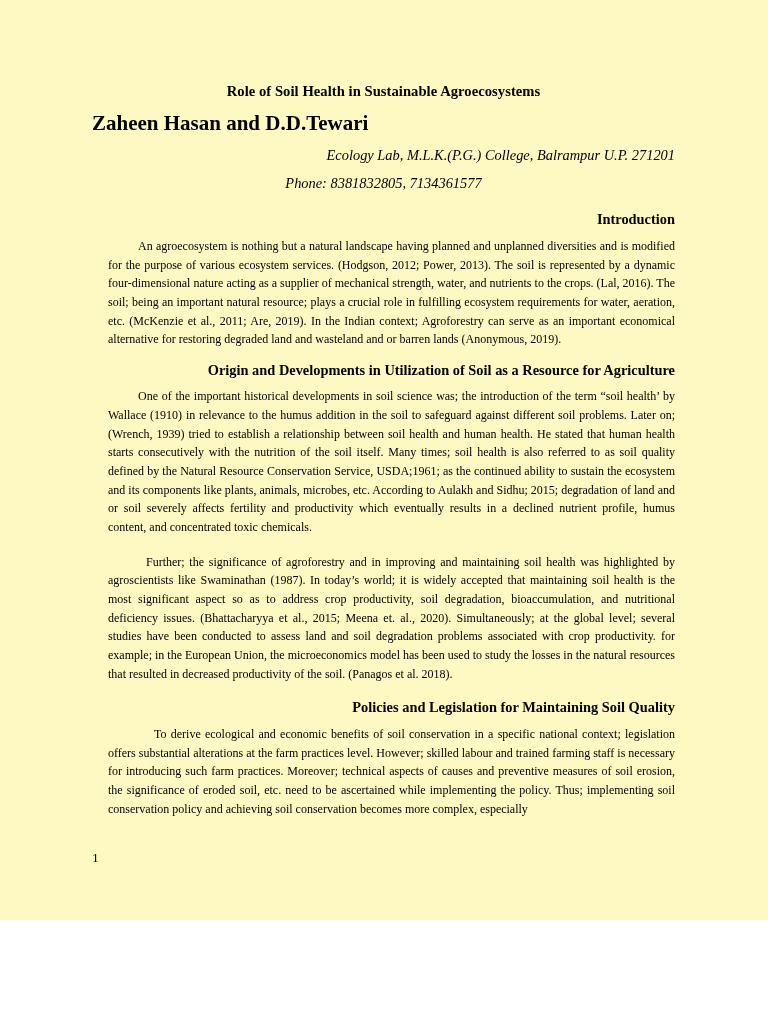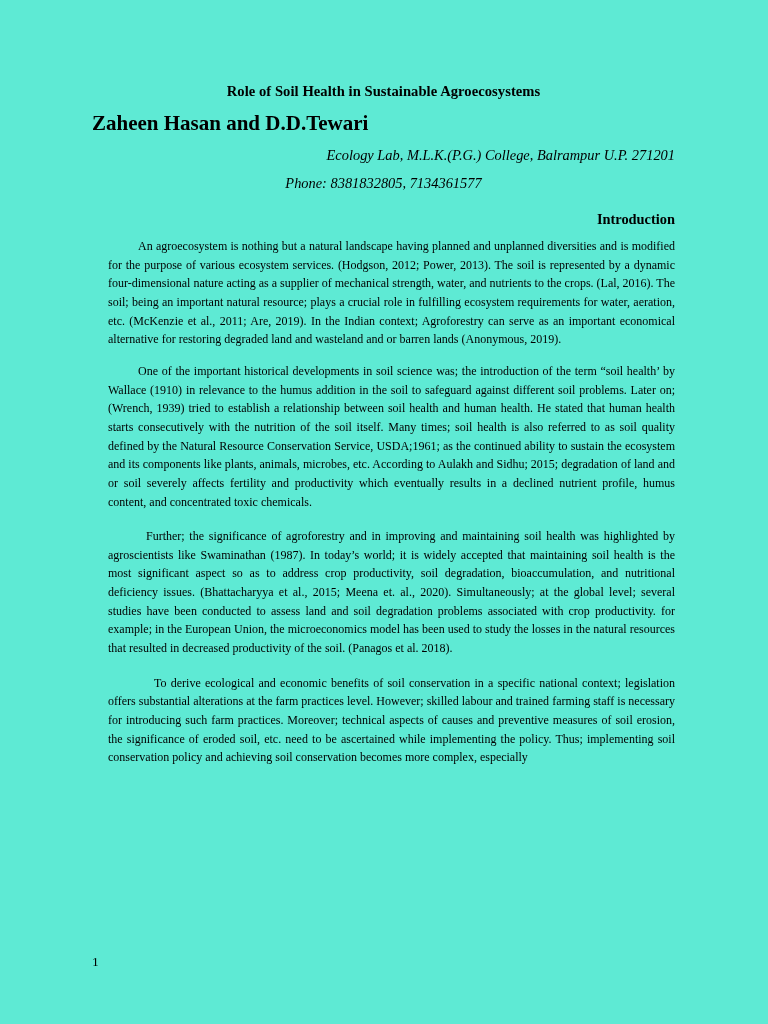--- a/index.html
+++ b/index.html
@@ -13,22 +13,22 @@
     height: 1024px;
     overflow: hidden;
     font-family: "Liberation Serif", "DejaVu Serif", serif;
     color: #000000;
     -webkit-font-smoothing: antialiased;
   }
 
   .page {
     position: relative;
     width: 768px;
-    height: 1024px;
-    background: #5eead4;
+    height: 920px;
+    background: #fef9c3;
     box-sizing: border-box;
     padding: 84px 93px 0 92px;
   }
 
   
   .doc-title {
     font-size: 14.6px;
     font-weight: bold;
     text-align: center;
     line-height: 1.0;
@@ -118,20 +118,22 @@
   <div class="authors">Zaheen Hasan and D.D.Tewari</div>
 
   <div class="affiliation">Ecology Lab, M.L.K.(P.G.) College, Balrampur U.P. 271201</div>
 
 
   <div class="phone-line">Phone: 8381832805, 7134361577</div>
 
   <h2 class="section-heading">Introduction</h2>
   <p class="body-text indent-sm tight">An agroecosystem is nothing but a natural landscape having planned and unplanned diversities and is modified for the purpose of various ecosystem services. (Hodgson, 2012; Power, 2013). The soil is represented by a dynamic four-dimensional nature acting as a supplier of mechanical strength, water, and nutrients to the crops. (Lal, 2016). The soil; being an important natural resource; plays a crucial role in fulfilling ecosystem requirements for water, aeration, etc. (McKenzie et al., 2011; Are, 2019). In the Indian context; Agroforestry can serve as an important economical alternative for restoring degraded land and wasteland and or barren lands (Anonymous, 2019).</p>
 
+  <h2 class="section-heading gap-before">Origin and Developments in Utilization of Soil as a Resource for Agriculture</h2>
   <p class="body-text indent-sm">One of the important historical developments in soil science was; the introduction of the term “soil health’ by Wallace (1910) in relevance to the humus addition in the soil to safeguard against different soil problems. Later on; (Wrench, 1939) tried to establish a relationship between soil health and human health. He stated that human health starts consecutively with the nutrition of the soil itself. Many times; soil health is also referred to as soil quality defined by the Natural Resource Conservation Service, USDA;1961; as the continued ability to sustain the ecosystem and its components like plants, animals, microbes, etc. According to Aulakh and Sidhu; 2015; degradation of land and or soil severely affects fertility and productivity which eventually results in a declined nutrient profile, humus content, and concentrated toxic chemicals.</p>
   <p class="body-text indent-md">Further; the significance of agroforestry and in improving and maintaining soil health was highlighted by agroscientists like Swaminathan (1987). In today’s world; it is widely accepted that maintaining soil health is the most significant aspect so as to address crop productivity, soil degradation, bioaccumulation, and nutritional deficiency issues. (Bhattacharyya et al., 2015; Meena et. al., 2020). Simultaneously; at the global level; several studies have been conducted to assess land and soil degradation problems associated with crop productivity. for example; in the European Union, the microeconomics model has been used to study the losses in the natural resources that resulted in decreased productivity of the soil. (Panagos et al. 2018).</p>
 
+  <h2 class="section-heading">Policies and Legislation for Maintaining Soil Quality</h2>
   <p class="body-text indent-lg">To derive ecological and economic benefits of soil conservation in a specific national context; legislation offers substantial alterations at the farm practices level. However; skilled labour and trained farming staff is necessary for introducing such farm practices. Moreover; technical aspects of causes and preventive measures of soil erosion, the significance of eroded soil, etc. need to be ascertained while implementing the policy. Thus; implementing soil conservation policy and achieving soil conservation becomes more complex, especially</p>
 
   <div class="page-number">1</div>
 
 </div>
 
 </body></html>

